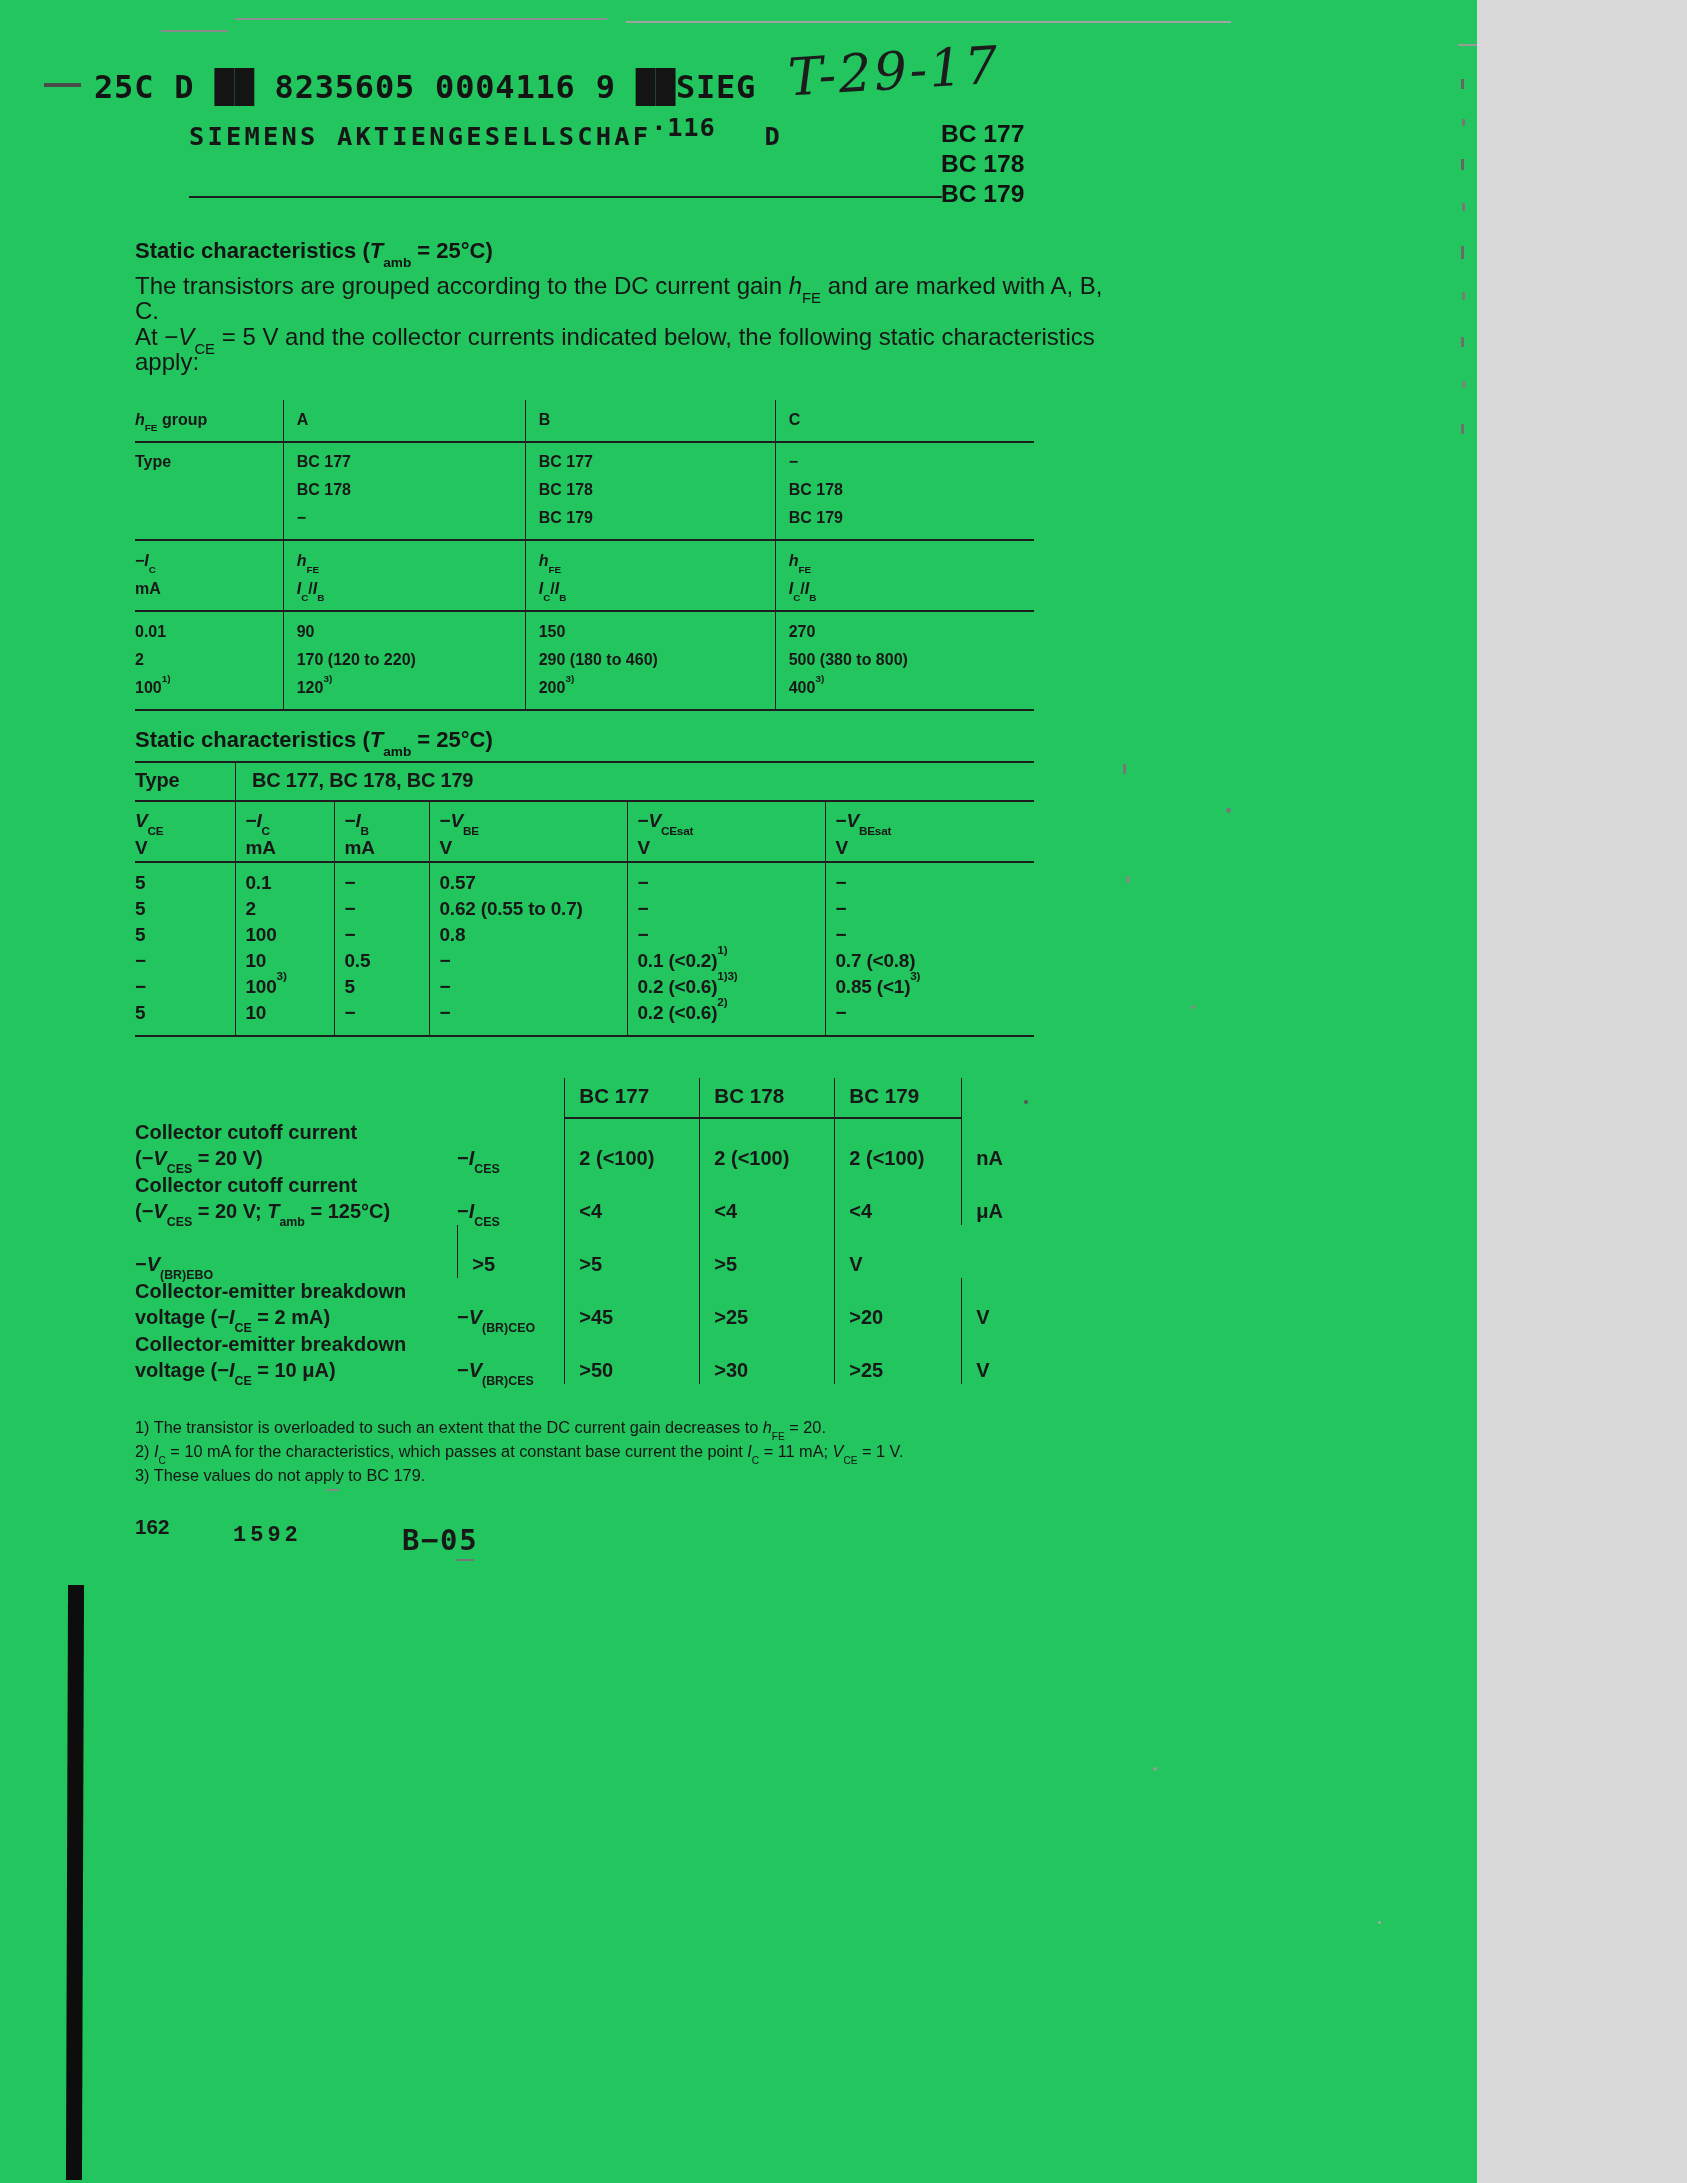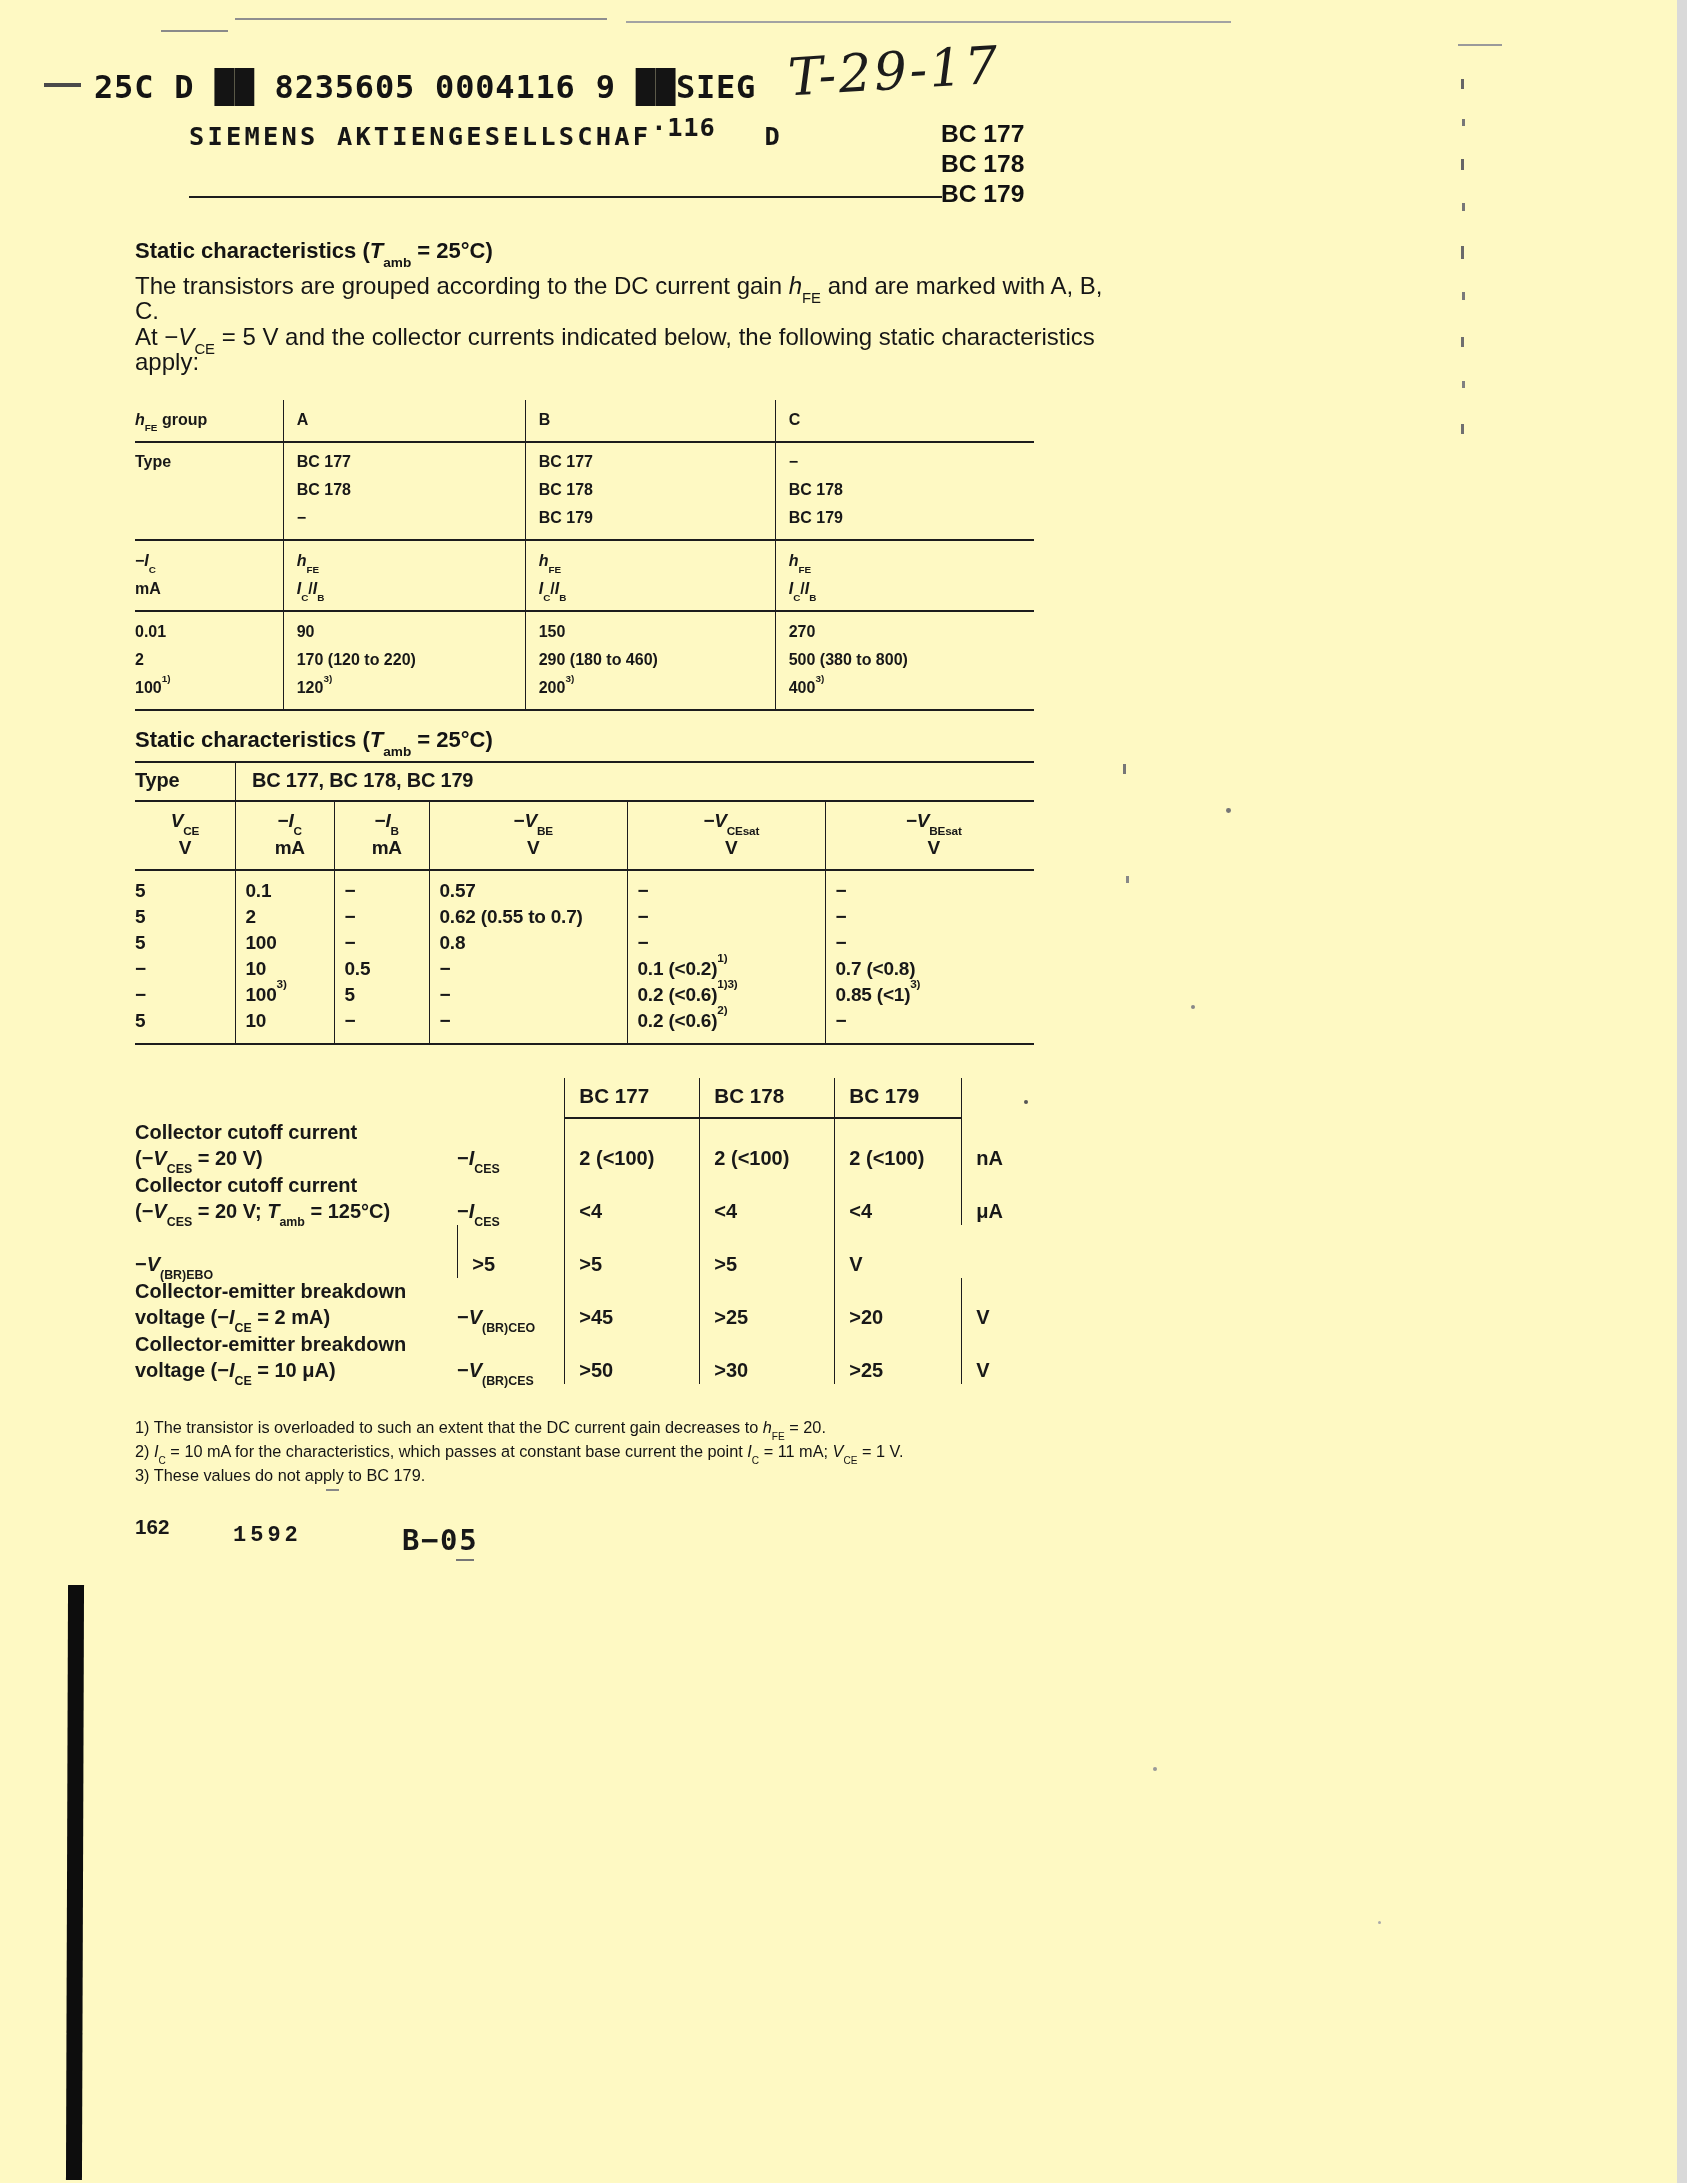--- a/index.html
+++ b/index.html
@@ -1,20 +1,20 @@
 <!DOCTYPE html>
 <html style="font-size:12.7px"><head>
 <meta charset="utf-8">
 <style>
   html,body{margin:0;padding:0;}
   body{background:#d9d9d9;}
   .page{
     position:relative;
-    width:1677px;height:2183px;
-    background:#fef9c3;
+    width:1477px;height:2183px;
+    background:#22c55e;
     font-family:"Liberation Sans",sans-serif;
     color:#181818;
     overflow:hidden;
   }
   .abs{position:absolute;}
   .artifact{position:absolute;}
   i{font-style:italic;}
   sub{font-size:0.62em;position:relative;top:0.24em;line-height:0;}
   sup{font-size:0.62em;position:relative;top:-0.45em;line-height:0;}
 
@@ -62,21 +62,21 @@
 
   
   .t2{left:135px;top:761px;width:899px;border-top:2.4px solid #1d1d1d;border-bottom:2.4px solid #1d1d1d;
       font-size:19px;font-weight:700;letter-spacing:-0.2px;}
   .t2type{display:grid;grid-template-columns:100px 799px;border-bottom:2.4px solid #1d1d1d;}
   .t2type .c{padding:6.4px 0 8px 0;font-size:20px;}
   .t2type .c + .c{border-left:1.6px solid #1d1d1d;padding-left:16px;}
   .t2row{display:grid;grid-template-columns:100px 99px 95px 198px 198px 207px;}
   .t2row .c + .c{border-left:1.6px solid #1d1d1d;padding-left:9.5px;}
   .t2head{border-bottom:2.4px solid #1d1d1d;}
-  .t2head .c{padding-top:4.8px;padding-bottom:8px;line-height:27px;text-align:center;}
+  .t2head .c{padding-top:4.8px;line-height:27px;}
   .t2body .t2row .c{line-height:26px;}
   .t2body .t2row:first-child .c{padding-top:6.4px;}
   .t2body .t2row:last-child .c{padding-bottom:9.5px;}
 
   
   .t3{left:135px;top:1078px;width:899px;font-size:20px;font-weight:700;}
   .t3row{display:grid;grid-template-columns:322px 107px 135px 135px 127px 73px;}
   .t3row .v,.t3row .unit{border-left:1.6px solid #1d1d1d;padding-left:14.3px;}
   .t3head{height:41px;}
   .t3head .v{border-bottom:2.4px solid #1d1d1d;padding-top:6.4px;font-size:20.6px;}

